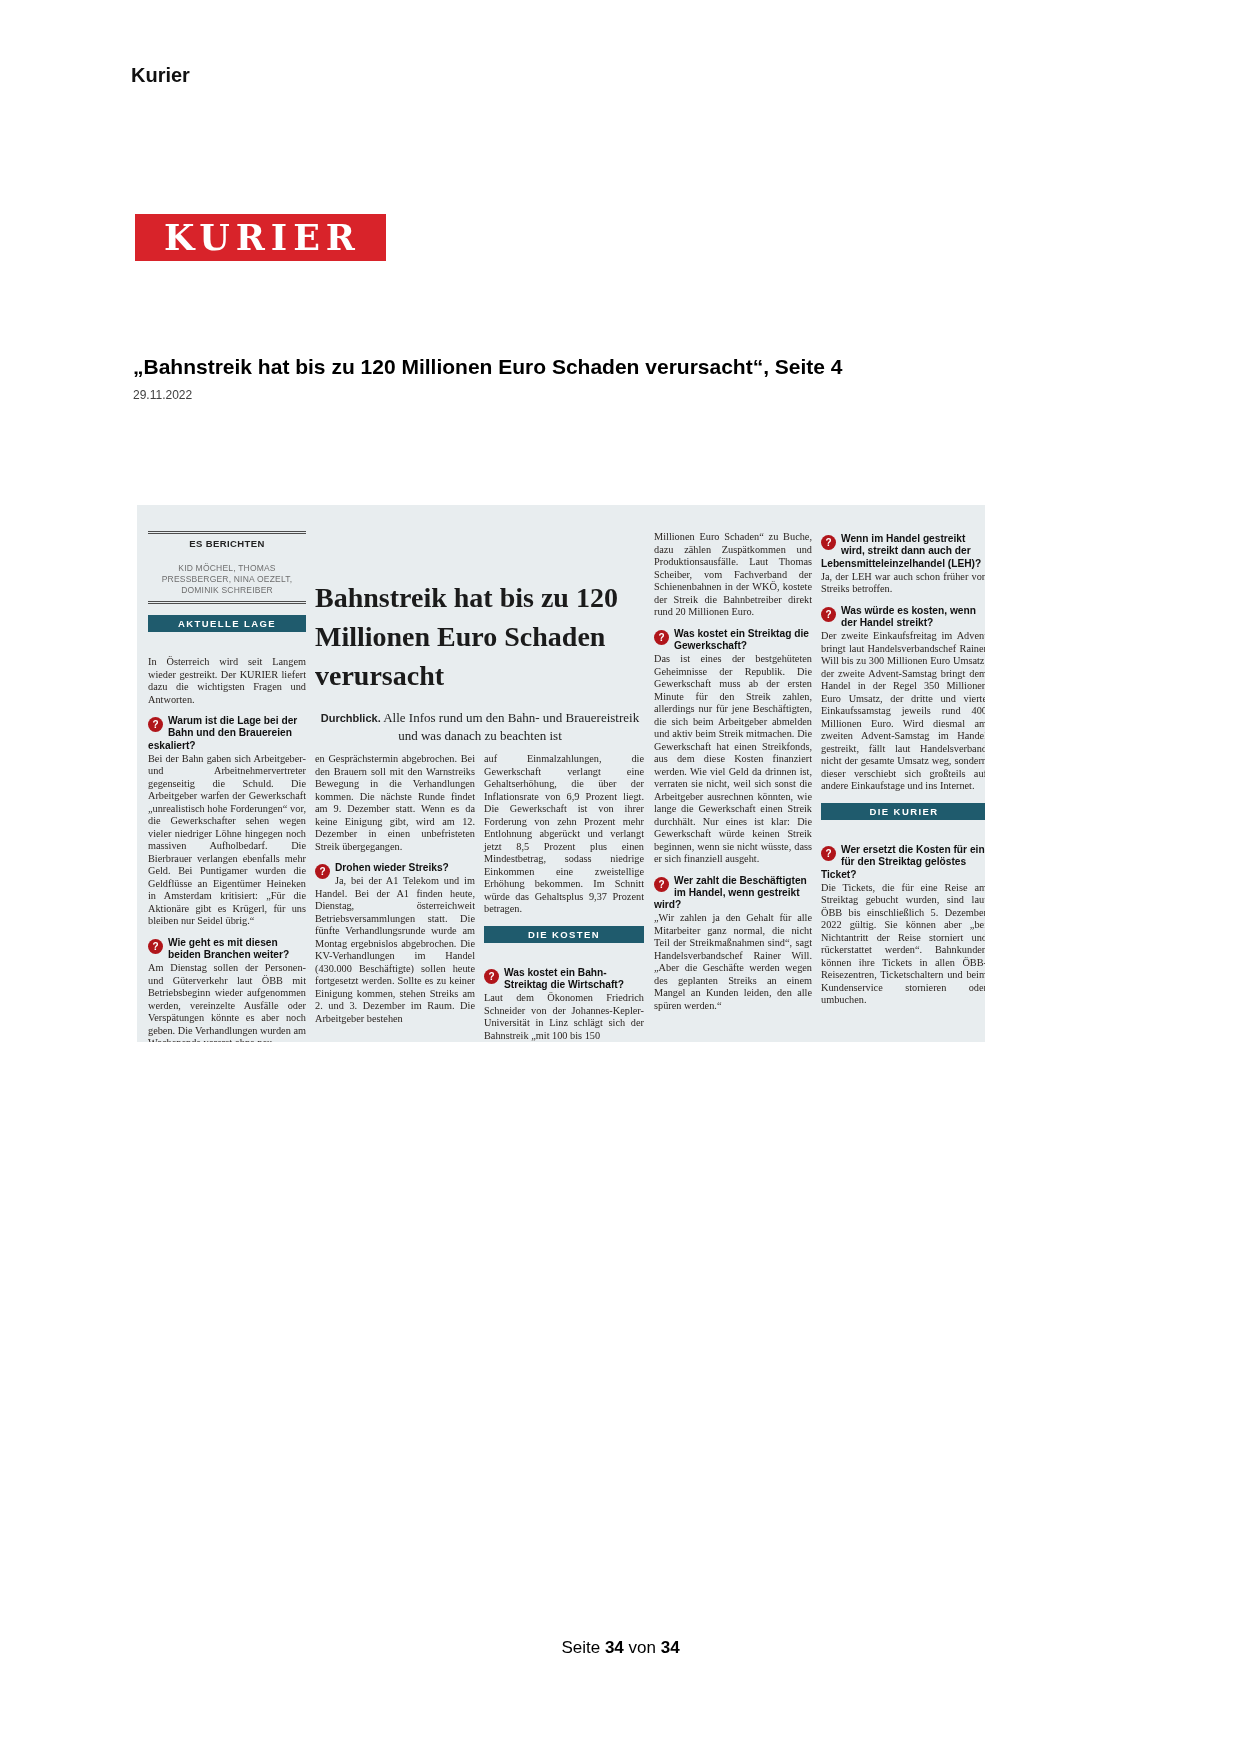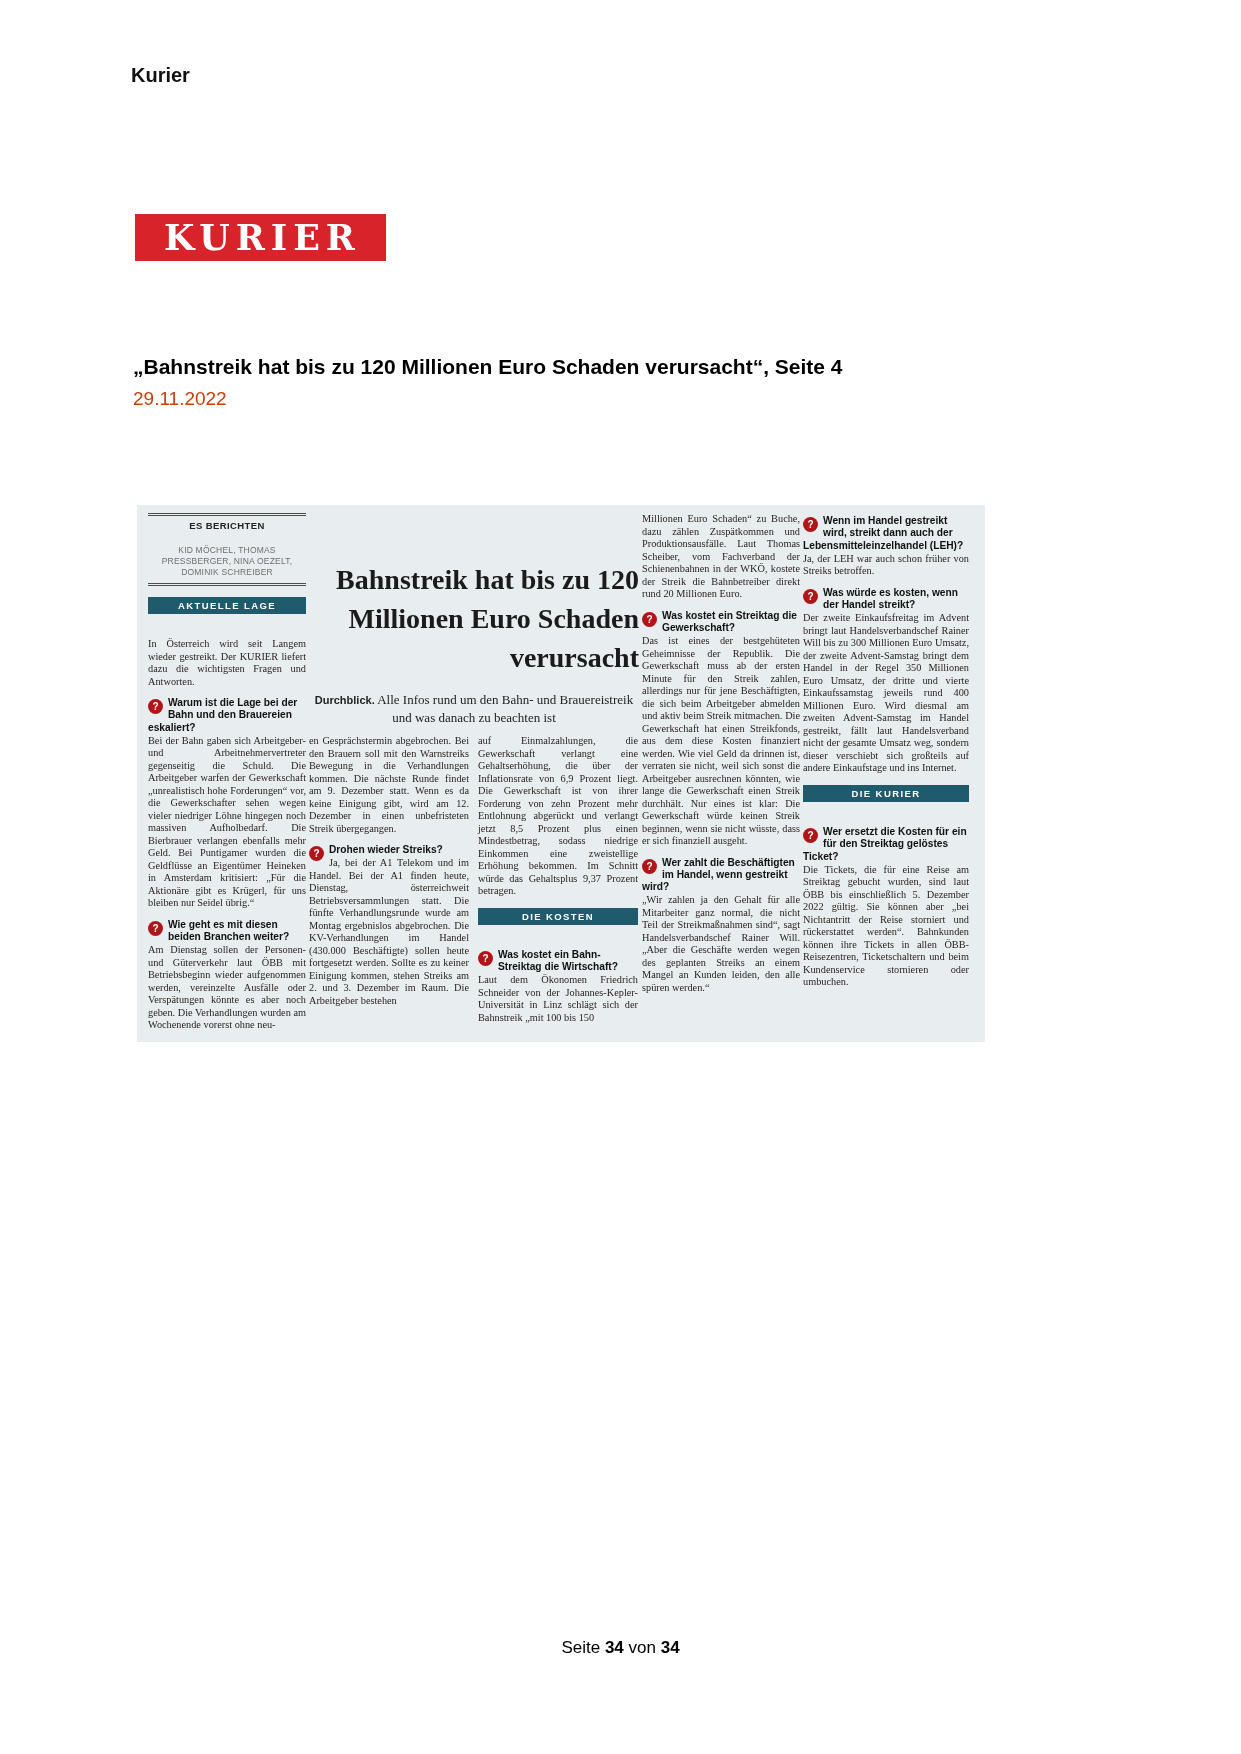--- a/index.html
+++ b/index.html
@@ -18,26 +18,26 @@
   }
   .logo span{
     font-family:"DejaVu Serif", serif; color:#ffffff; font-weight:600;
     font-size:35px; letter-spacing:6px; padding-left:4px; line-height:1;
   }
   .doc-headline{
     position:absolute; left:133px; top:355px; width:1000px;
     font-size:21px; font-weight:bold; color:#000;
   }
   .doc-date{
-    position:absolute; left:133px; top:388px; font-size:19px; color:#c2410c;
+    position:absolute; left:133px; top:388px; font-size:12px; color:#404040;
   }
   
   .clip{
     position:absolute; left:137px; top:505px; width:848px; height:537px;
-    background:#e8edef; display:flex; gap:3px; padding:8px 11px;
+    background:#e8edef; display:flex; gap:9px; padding:26px 11px;
     overflow:hidden;
     font-family:"Liberation Serif", serif; color:#2b2420;
   }
   .col{ width:158px; flex:0 0 auto; }
   .col5{ width:166px; }
   .mid{ width:330px; flex:0 0 auto; }
   .midcols{ display:flex; gap:9px; margin-top:9px; }
   .midcols .col{ width:160px; }
 
   .byline{
@@ -63,21 +63,21 @@
     font-family:"Liberation Sans", sans-serif; font-weight:bold;
     font-size:10.2px; line-height:12.3px; color:#101010; margin-bottom:1px;
   }
   .qicon{
     float:left; width:15px; height:15px; border-radius:50%;
     background:#b0151a; color:#fff; text-align:center; line-height:15px;
     font-size:10px; font-weight:bold; margin:2px 5px 1px 0;
     font-family:"Liberation Sans", sans-serif;
   }
   .art-headline{
-    margin-top:47px; text-align:right;
+    margin-top:47px; text-align:left;
     font-family:"Liberation Serif", serif; font-weight:600; color:#1b1b1b;
     font-size:28px; line-height:39px;
   }
   .lead{
     margin-top:14px; text-align:center;
     font-size:13px; line-height:17px; color:#222;
   }
   .lead b{ font-family:"Liberation Sans", sans-serif; font-size:11px; }
 
   .page-footer{

